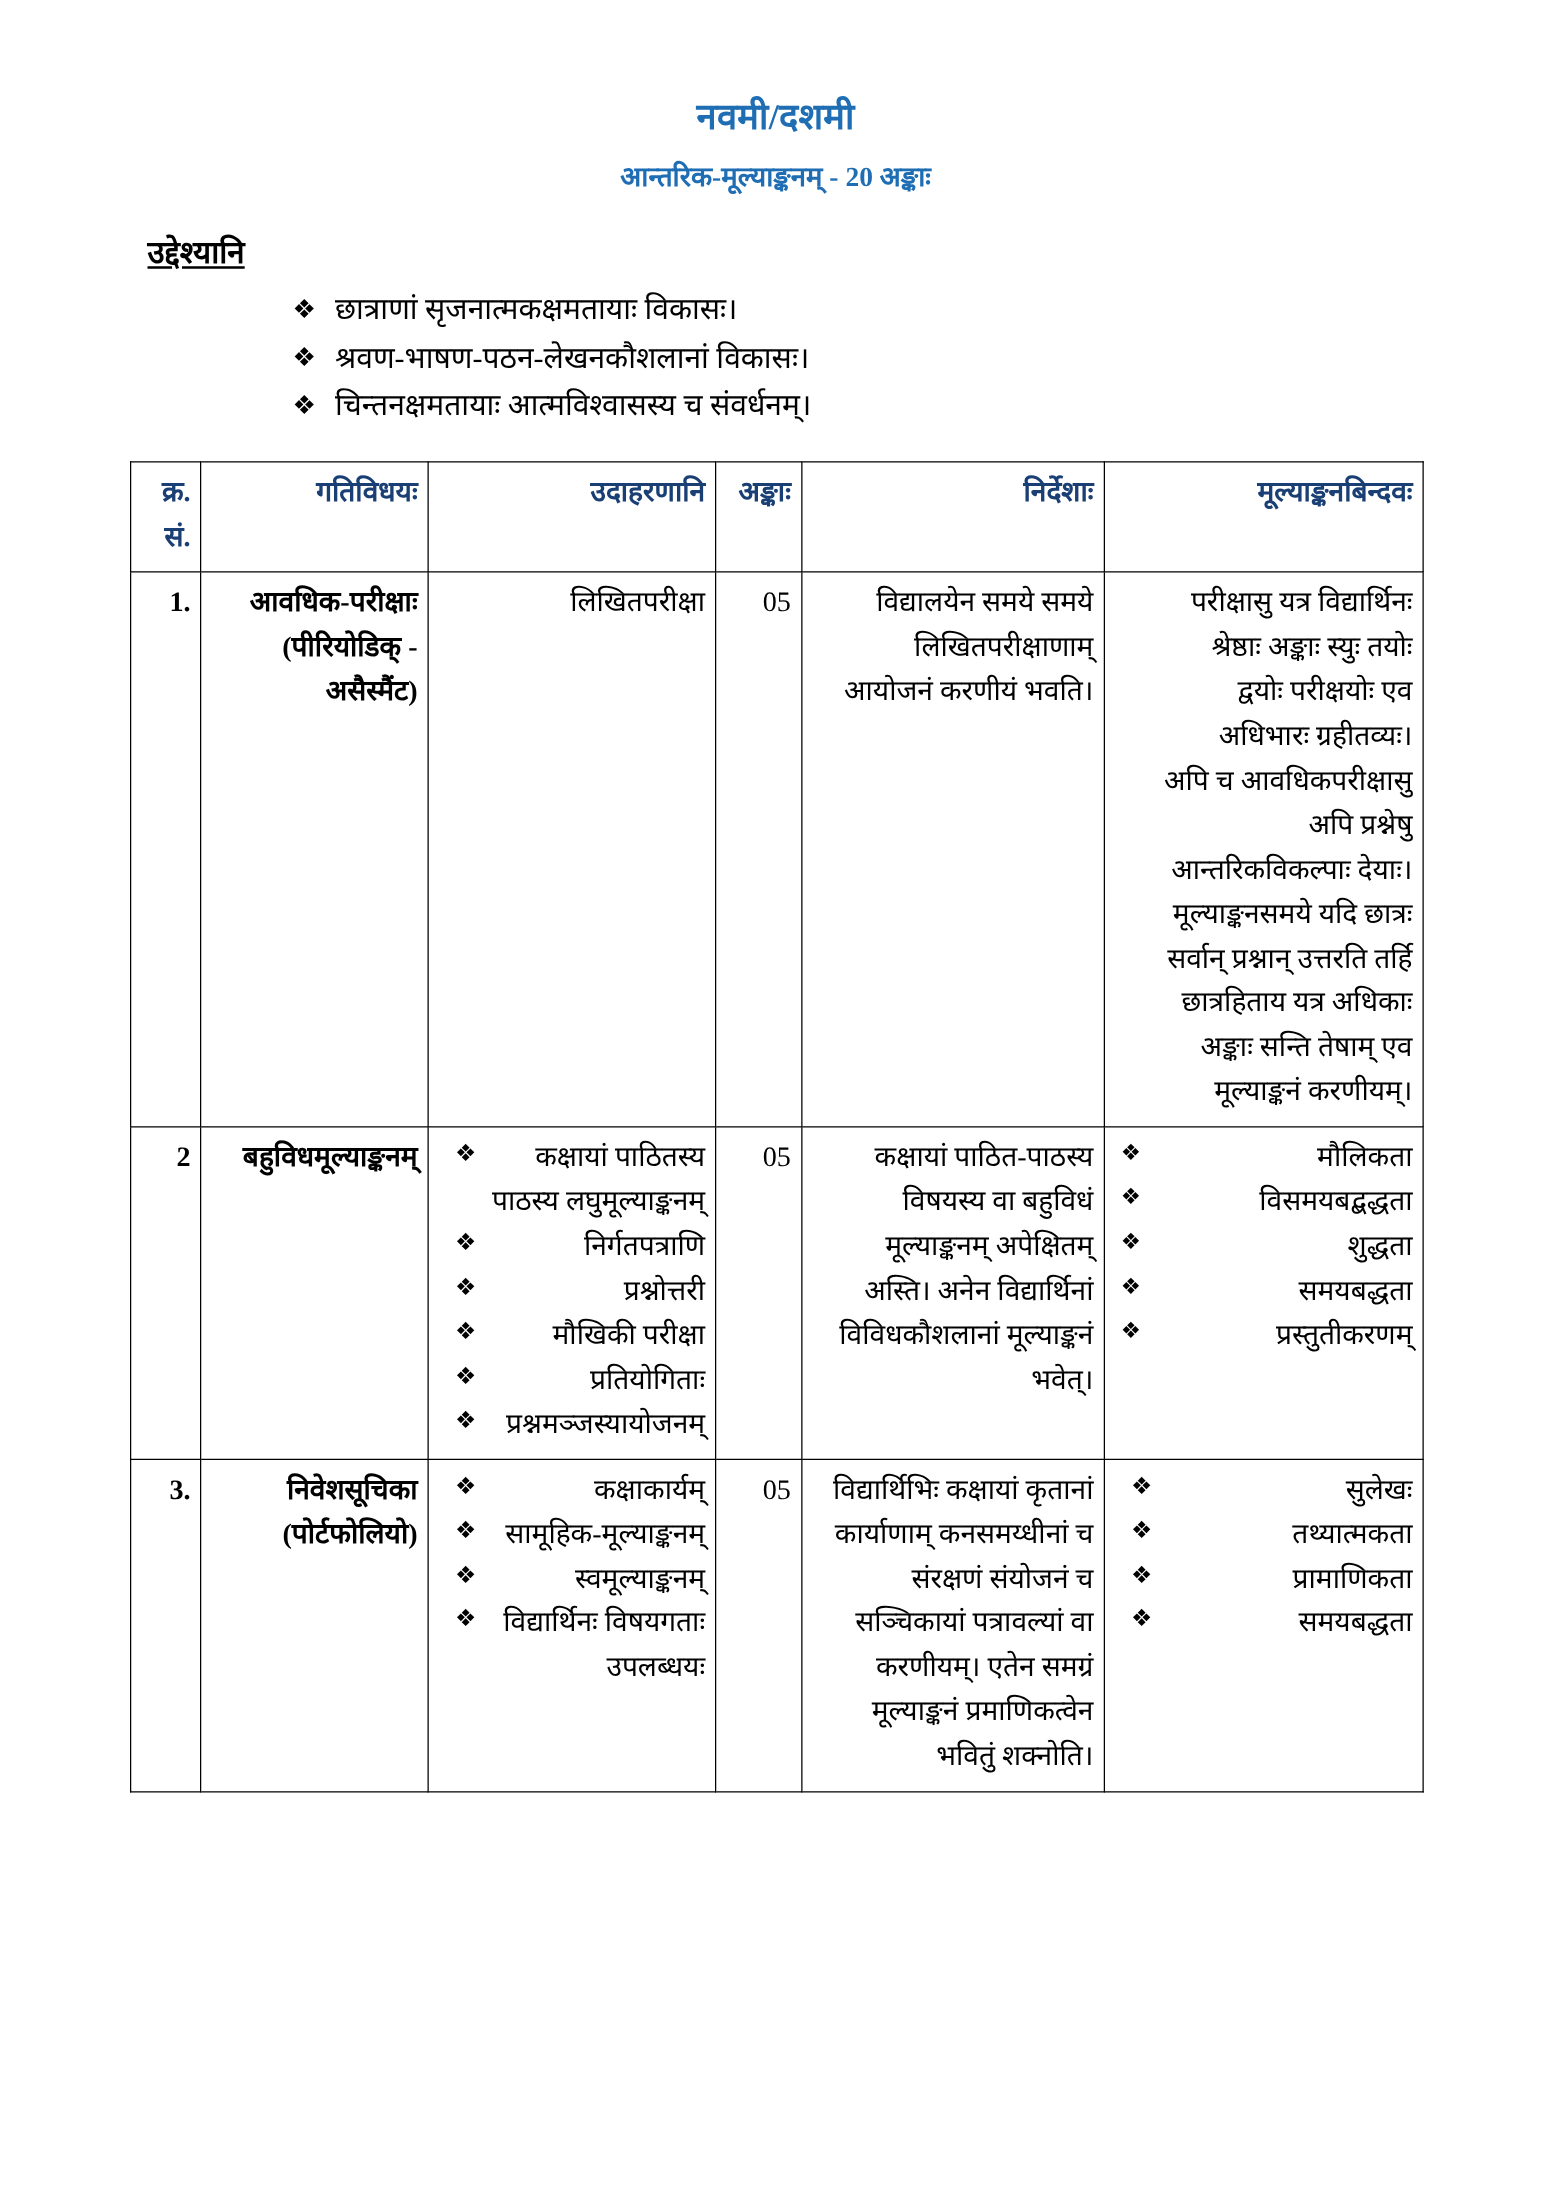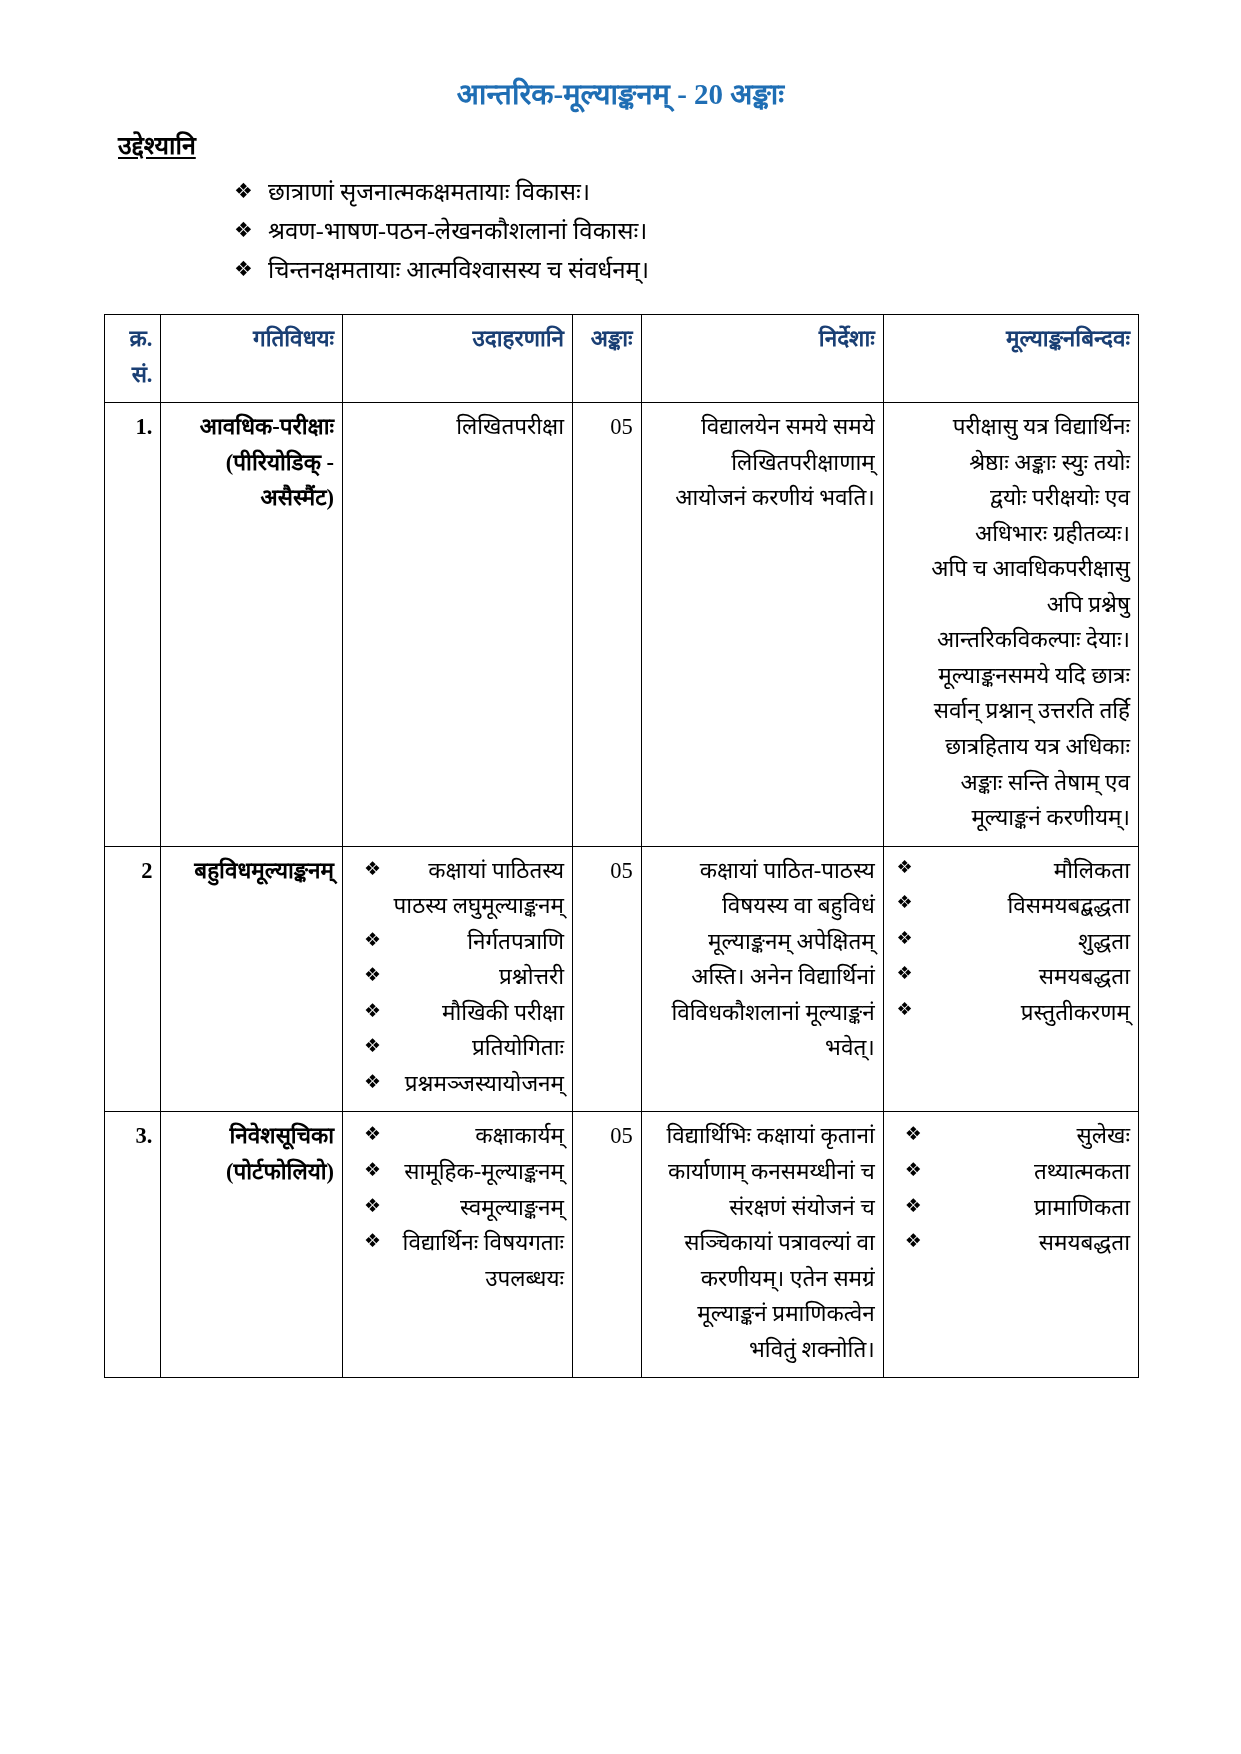--- a/index.html
+++ b/index.html
@@ -32,29 +32,29 @@
   }
   .title-line1 {
     color: #1f6eb4;
     font-size: 29px;
     font-weight: bold;
     line-height: 1.15;
     letter-spacing: 0.2px;
   }
   .title-line2 {
     color: #1f6eb4;
-    font-size: 29px;
+    font-size: 22px;
     font-weight: bold;
     line-height: 1.15;
     margin-top: 18px;
   }
 
   
   .objectives {
-    margin-top: 16px;
+    margin-top: 28px;
     padding-left: 118px;
   }
   .obj-heading {
     font-size: 25px;
     font-weight: bold;
     text-decoration: underline;
     text-underline-offset: 3px;
     display: inline-block;
   }
   .obj-list {
@@ -181,20 +181,21 @@
     margin-top: 12px;
     font-size: 21px;
   }
 </style>
 </head>
 <body>
 
 <div class="page">
 
   <div class="title-block">
+    <div class="title-line1">नवमी/दशमी</div>
     <div class="title-line2">आन्तरिक-मूल्याङ्कनम् - 20 अङ्काः</div>
   </div>
 
   <div class="objectives">
     <div class="obj-heading">उद्देश्यानि</div>
     <div class="obj-list">
       <div class="obj-item">
         <span class="obj-bullet">❖</span>
         <span class="obj-text">छात्राणां सृजनात्मकक्षमतायाः विकासः।</span>
       </div>

